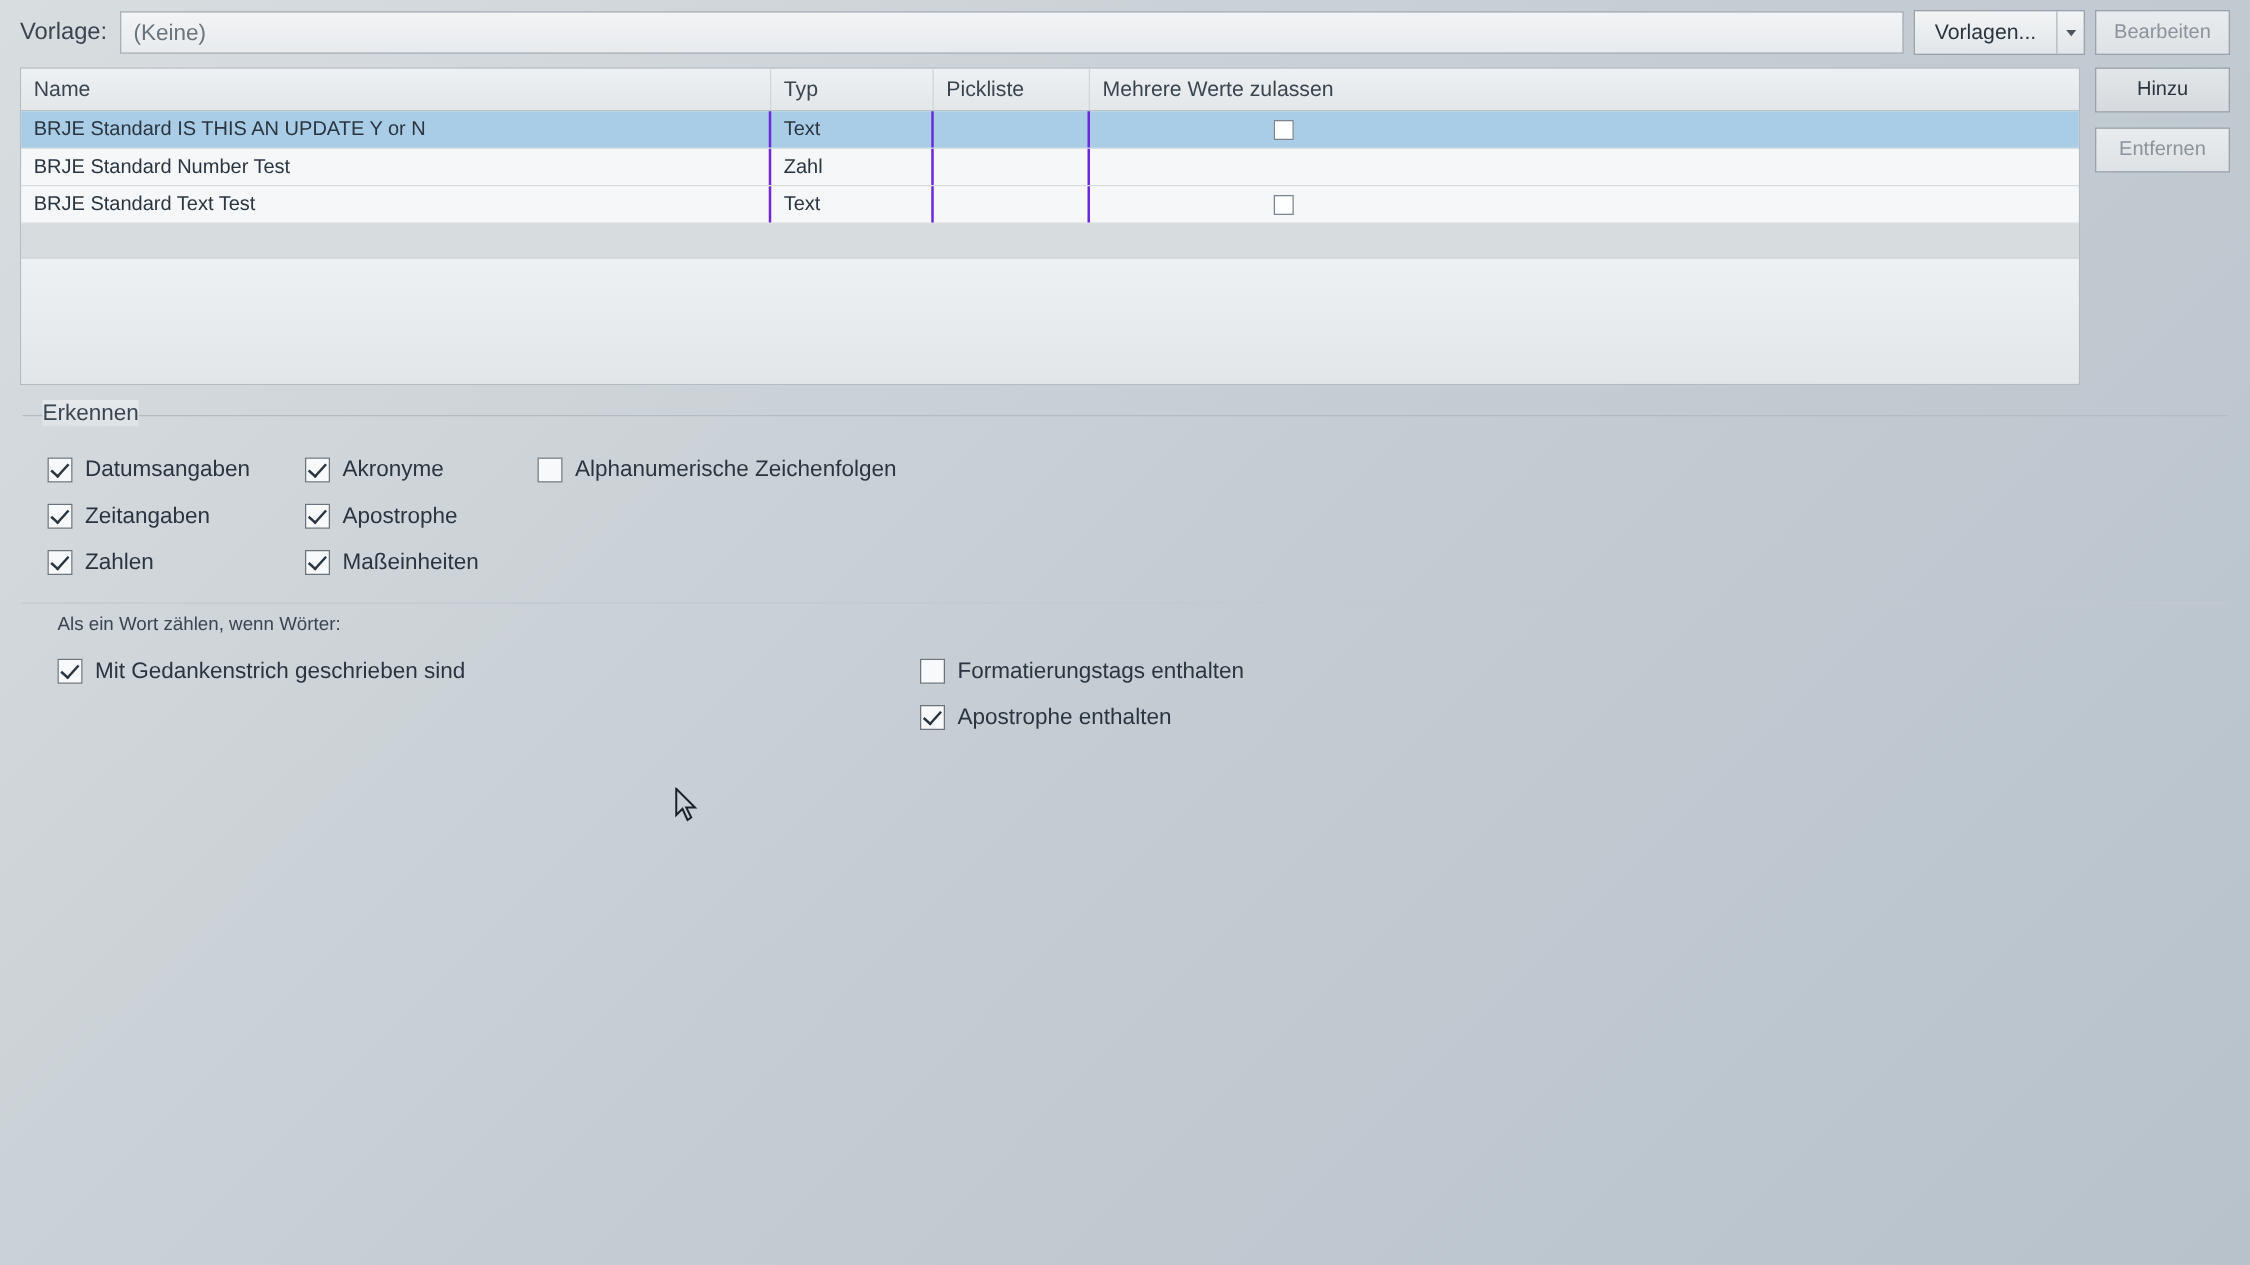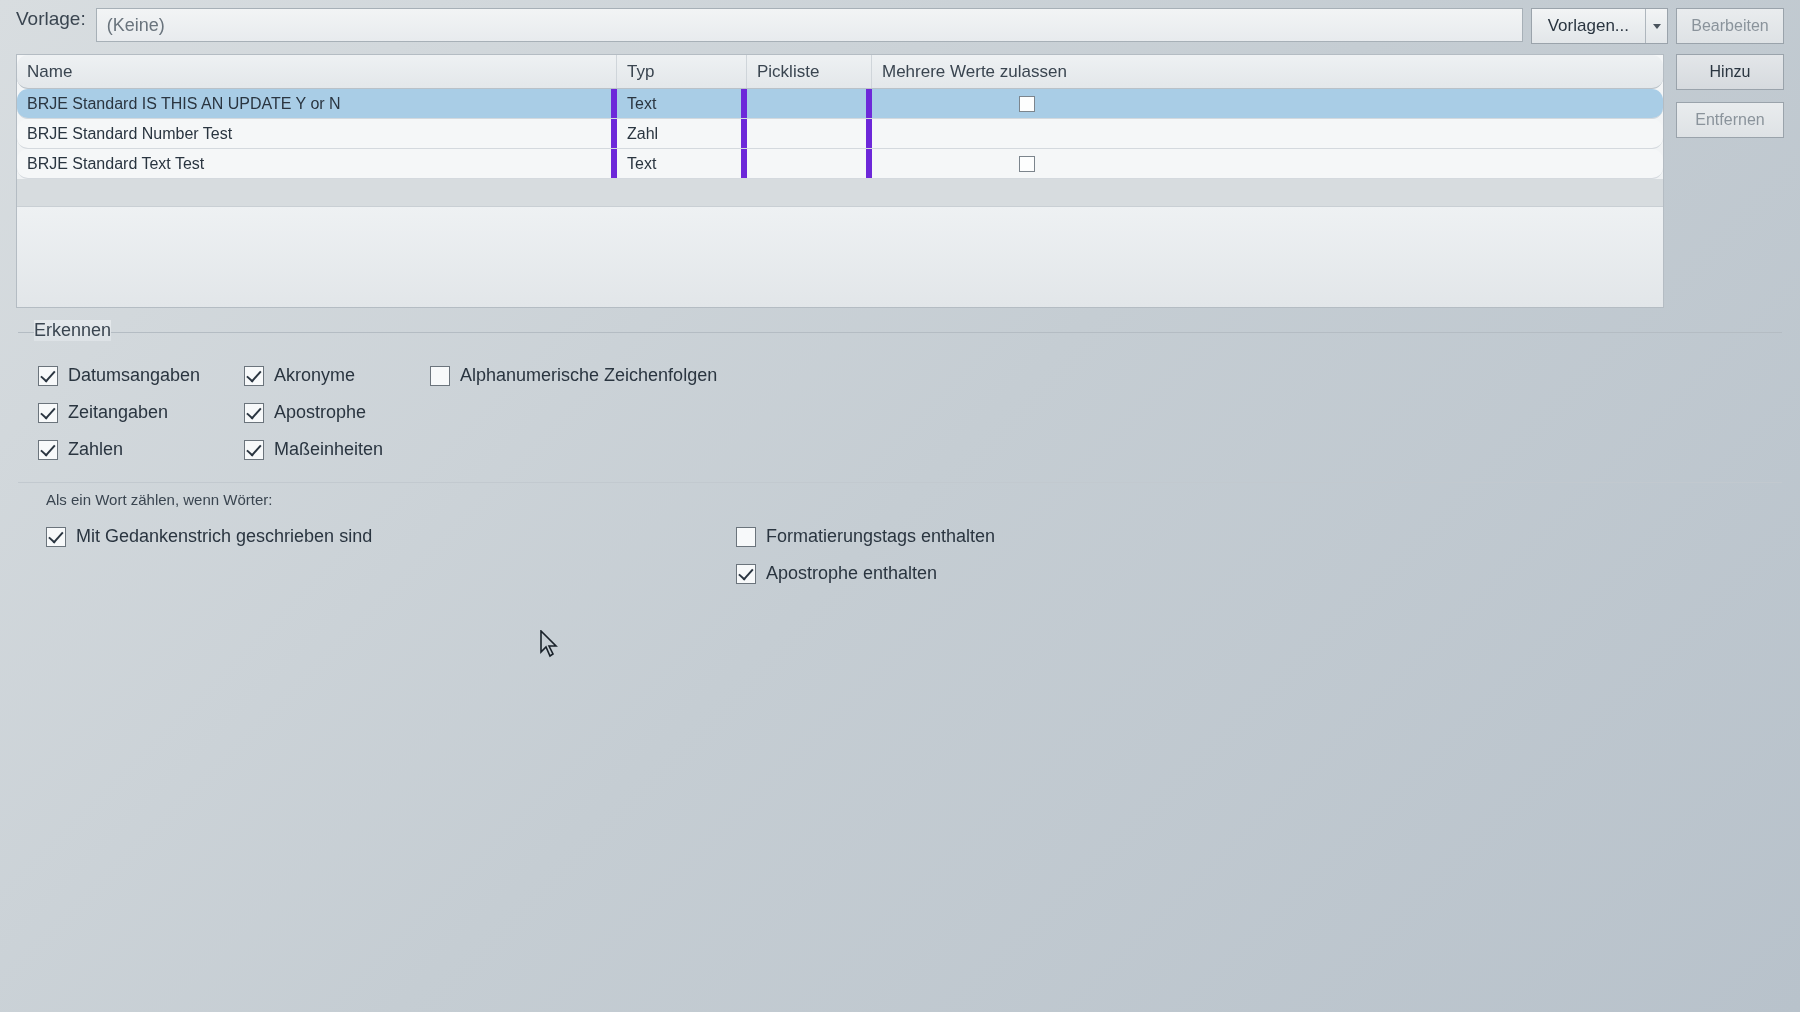--- a/index.html
+++ b/index.html
@@ -15,21 +15,21 @@
     }
     .panel {
       background: transparent;
       padding: 8px 0 0 0;
       width: 100%;
     }
 
     
     .top-row {
       display: flex;
-      align-items: flex-start;
+      align-items: center;
       gap: 8px;
       padding: 0 16px 10px 16px;
     }
     .top-label { font-size: 19px; color: #3a4550; margin-right: 2px; }
     .combo {
       flex: 1;
       display: flex;
       align-items: center;
       height: 34px;
       background: linear-gradient(#f2f4f5,#e8ebee);
@@ -72,21 +72,20 @@
     }
     .grid {
       flex: 1;
       border: 1px solid #b4bcc3;
       background: linear-gradient(#f5f7f8,#ebeef0);
     }
     .grid-header, .grid-row {
       display: grid;
       grid-template-columns: 600px 130px 125px 310px;
       align-items: center;
-      border-radius: 11px;
     }
     .grid-header {
       height: 34px;
       background: linear-gradient(#eef1f3,#e3e7ea);
       border-bottom: 1px solid #b9c1c8;
     }
     .grid-header > div {
       padding: 0 10px;
       font-size: 17px;
       color:#3a4550;
@@ -96,21 +95,21 @@
     }
     .grid-header > div:last-child { border-right:none; }
     .grid-row {
       height: 30px;
       border-bottom: 1px solid #d4d9de;
       background: #f5f7f8;
     }
     .grid-row.selected { background: #a9cde6; }
     .grid-row > div {
       padding: 0 10px;
-      border-right: 6px solid #6d28d9;
+      border-right: 2px solid #6d28d9;
       height:100%;
       display:flex; align-items:center;
       font-size: 16px;
     }
     .grid-row > div:last-child { border-right:none; }
     .cell-check {
       width:16px; height:16px;
       border:1px solid #7c858d;
       background:#fdfefe;
       margin: 0 auto;

